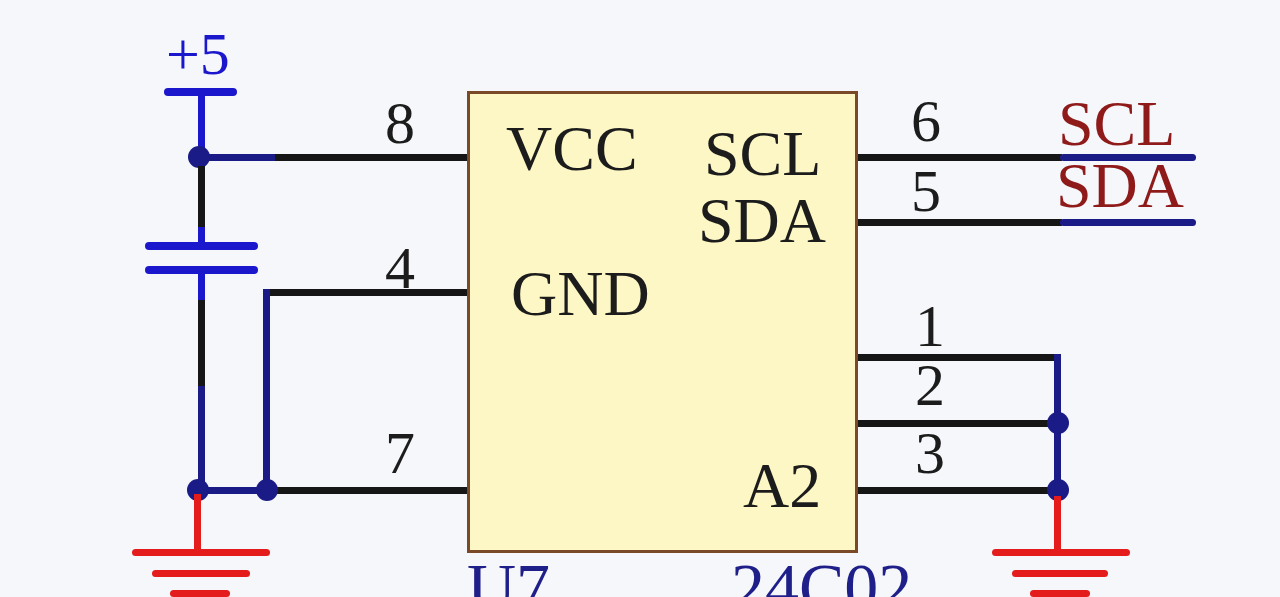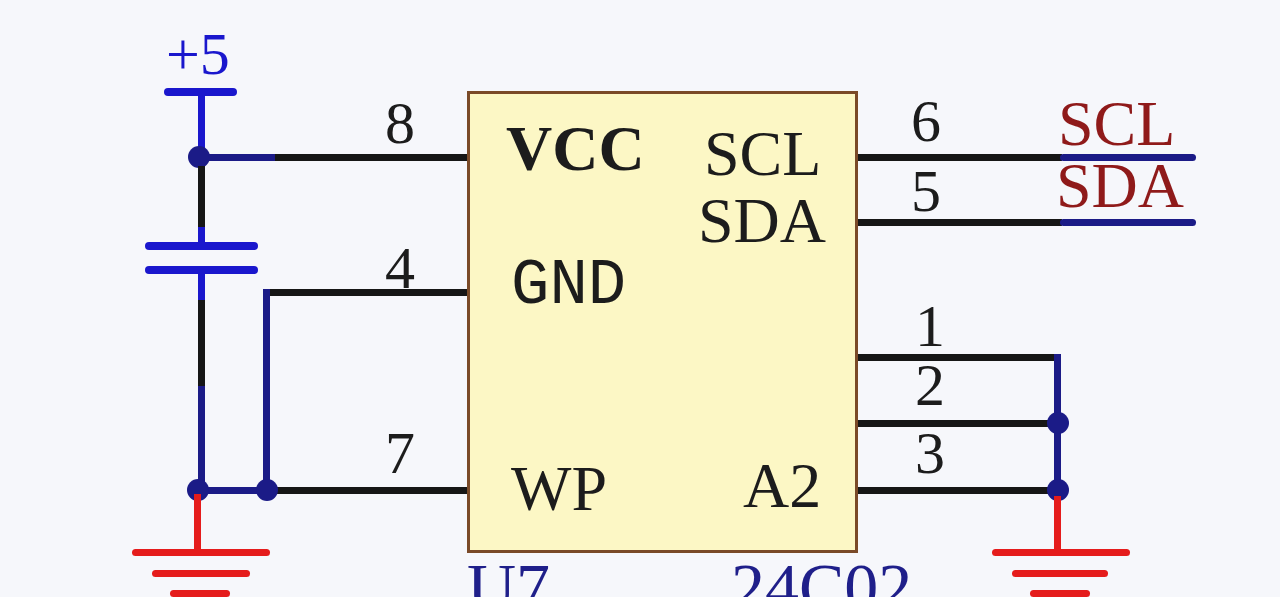--- a/index.html
+++ b/index.html
@@ -93,23 +93,22 @@
   <div class="group" style="left:132px;top:549px;width:138px;height:48px;">
     <div class="gbar" style="left:0;top:0;width:138px;"></div>
     <div class="gbar" style="left:20px;top:21px;width:98px;"></div>
     <div class="gbar" style="left:38px;top:41px;width:60px;"></div>
   </div>
 
   <div class="chip"></div>
   <div class="txt navytxt f68" style="left:467px;top:553px;">U7</div>
   <div class="txt navytxt f68" style="left:731px;top:553px;">24C02</div>
 
-  <div class="txt f64" style="left:506px;top:117px;font-weight:bold;">VCC</div>
-  <div class="txt f64" style="left:511px;top:254px;font-family:Liberation Mono, monospace;">GND</div>
-  <div class="txt f64" style="left:511px;top:457px;">WP</div>
+  <div class="txt f64" style="left:506px;top:117px;">VCC</div>
+  <div class="txt f64" style="left:511px;top:262px;">GND</div>
   <div class="txt f64" style="left:704px;top:122px;">SCL</div>
   <div class="txt f64" style="left:698px;top:189px;">SDA</div>
   <div class="txt f64" style="left:743px;top:454px;">A2</div>
 
   <div class="txt f60 num" style="left:372px;top:93px;">8</div>
   <div class="txt f60 num" style="left:372px;top:238px;">4</div>
   <div class="txt f60 num" style="left:372px;top:423px;">7</div>
   <div class="txt f60 num" style="left:898px;top:91px;">6</div>
   <div class="txt f60 num" style="left:898px;top:161px;">5</div>
   <div class="txt f60 num" style="left:902px;top:296px;">1</div>

